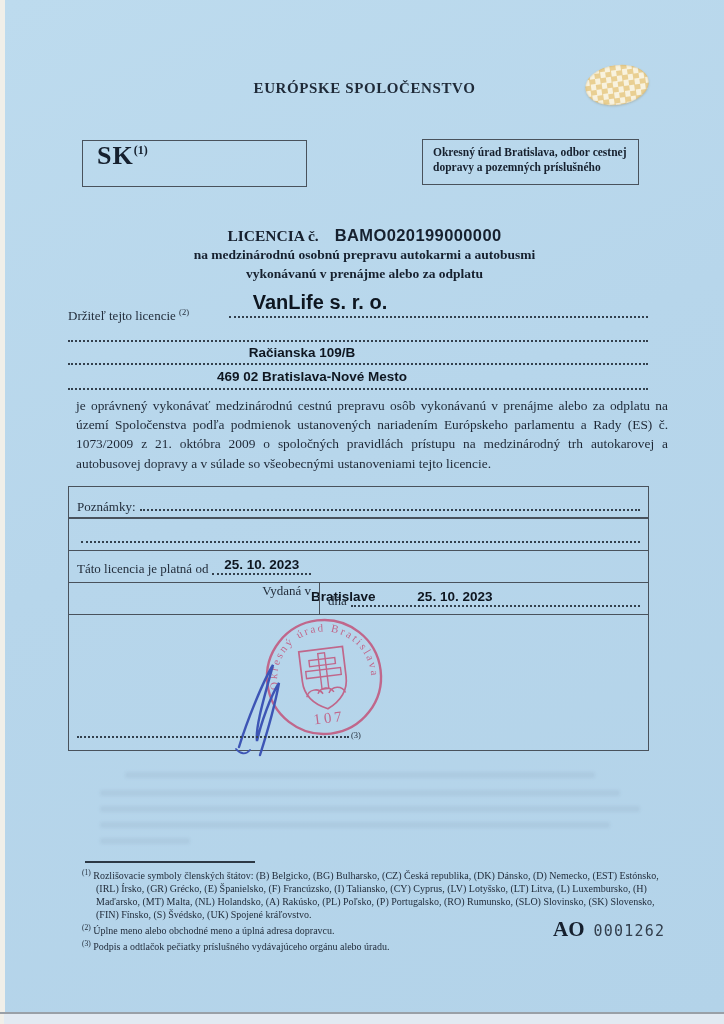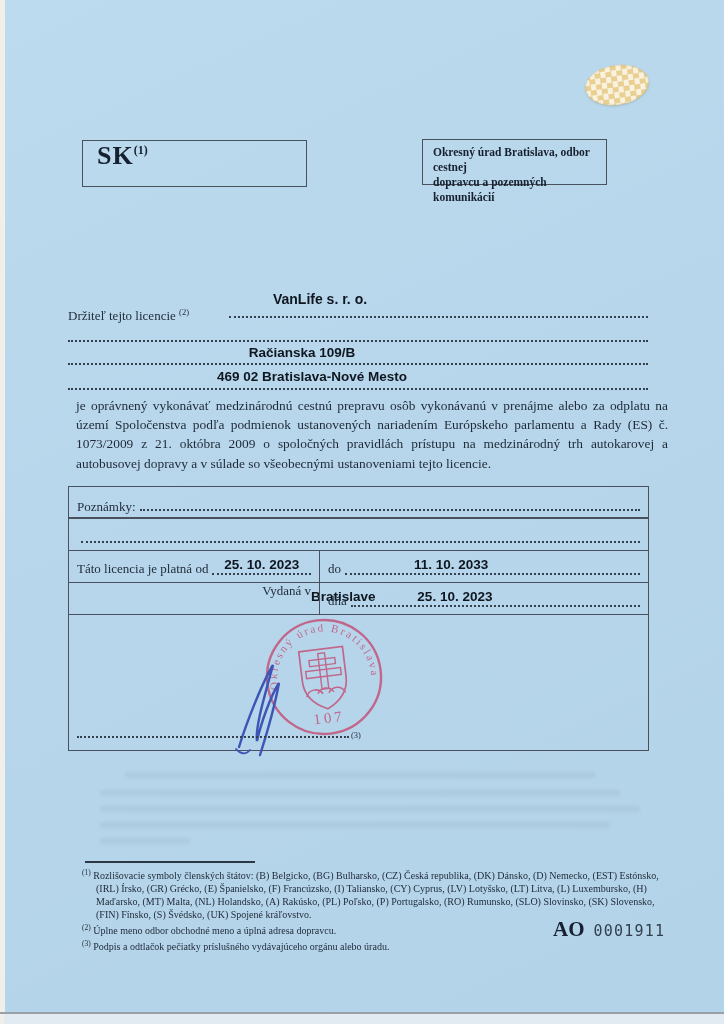--- a/index.html
+++ b/index.html
@@ -26,21 +26,21 @@
   .seal{left:580px;top:65px;width:64px;height:40px;border-radius:50%;
     background-color:#f8f2de;
     background-image:conic-gradient(#e9cf92 0 25%,#f8f2de 0 50%,#e9cf92 0 75%,#f8f2de 0);
     background-size:11px 11px;transform:rotate(-8deg);
     box-shadow:0 0 2px rgba(160,130,60,.5) inset,0 1px 2px rgba(120,100,50,.25);}
 
   .box{border:1.4px solid #49525c;}
   .sk-box{left:77px;top:140px;width:223px;height:45px;display:flex;align-items:flex-start;}
   .sk-code{font-weight:bold;font-size:26px;color:#16202e;margin-left:14px;letter-spacing:1px;}
   .sk-code sup{font-size:12px;letter-spacing:0;}
-  .auth-box{left:417px;top:139px;width:185px;height:46px;box-sizing:border-box;
+  .auth-box{left:417px;top:139px;width:217px;height:46px;box-sizing:border-box;
     padding:5px 10px 0 10px;font-weight:bold;font-size:11.5px;line-height:15px;color:#16202e;}
 
   
   .title-block{left:0;top:226px;width:719px;text-align:center;color:#16202e;}
   .t-line1{font-size:15.5px;font-weight:bold;}
   .t-num{font-family:"Liberation Sans","DejaVu Sans",sans-serif;font-size:16.5px;
     font-weight:bold;margin-left:16px;letter-spacing:.4px;}
   .t-sub{font-size:13.5px;font-weight:bold;line-height:19px;}
 
   
@@ -86,32 +86,40 @@
 <body>
 
 <div class="page">
 
   <div class="ghost" style="left:120px;top:772px;width:470px;height:6px;"></div>
   <div class="ghost" style="left:95px;top:790px;width:520px;height:6px;"></div>
   <div class="ghost" style="left:95px;top:806px;width:540px;height:6px;"></div>
   <div class="ghost" style="left:95px;top:822px;width:510px;height:6px;"></div>
   <div class="ghost" style="left:95px;top:838px;width:90px;height:6px;"></div>
 
+  <div class="abs hdr-title">EURÓPSKE SPOLOČENSTVO</div>
   <div class="abs seal"></div>
 
   <div class="abs box sk-box">
     <span class="sk-code"><span>SK</span><sup>(1)</sup></span>
   </div>
   <div class="abs box auth-box">
     <div>Okresný úrad Bratislava, odbor cestnej</div>
-    <div>dopravcu a pozemných komunikácií</div>
-  </div>
-
-
-  <div class="abs val" style="left:315px;top:291px;transform:translateX(-50%);font-size:14px;">VanLife s. r. o.</div>
+    <div>dopravy a pozemných príslušného</div>
+  </div>
+
+  <div class="abs title-block">
+    <div class="t-line1">
+      <span>LICENCIA č.</span><span class="t-num">BAMO020199000000</span>
+    </div>
+    <div class="t-sub">na medzinárodnú osobnú prepravu autokarmi a autobusmi</div>
+    <div class="t-sub">vykonávanú v prenájme alebo za odplatu</div>
+  </div>
+
+  <div class="abs val" style="left:315px;top:291px;transform:translateX(-50%);font-size:20px;">VanLife s. r. o.</div>
   <div class="abs holder-label">
     <span>Držiteľ tejto licencie</span> <sup>(2)</sup>
   </div>
   <div class="dotline" style="left:224px;top:316px;width:419px;"></div>
   <div class="dotline" style="left:63px;top:340px;width:580px;"></div>
   <div class="abs val" style="left:297px;top:345px;transform:translateX(-50%);">Račianska  109/B</div>
   <div class="dotline" style="left:63px;top:363px;width:580px;"></div>
   <div class="abs val" style="left:307px;top:369px;transform:translateX(-50%);">469 02 Bratislava-Nové Mesto</div>
   <div class="dotline" style="left:63px;top:388px;width:580px;"></div>
 
@@ -135,26 +143,20 @@
       </div>
         </div>
     </div>
 
     <div class="drow" style="height:33px;">
       <div class="cellflex">
         <div class="cell" style="width:250px;">
           <span class="lbl">Táto licencia je platná od</span>
           <span class="fill">
             <span class="val cval">25. 10. 2023</span>
-          </span>
-        </div>
-        <div class="cell vdiv" style="flex:1;">
-          <span class="lbl">do</span>
-          <span class="fill">
-            <span class="val cval shift">11. 10. 2033</span>
           </span>
         </div>
       </div>
     </div>
 
     <div class="drow" style="height:33px;">
       <div class="cellflex">
         <div class="cell" style="width:250px;flex-direction:column;">
           <span class="lbl">Vydaná v</span>
           <span class="fill">
@@ -198,25 +200,25 @@
       </svg>
 
       <div class="dotline" style="left:8px;bottom:12px;width:272px;"></div>
       <sup class="stamp-note">(3)</sup>
     </div>
   </div>
 
   <div class="abs fn-rule"></div>
   <div class="abs footnotes">
     <div class="fn"><sup>(1)</sup> <span>Rozlišovacie symboly členských štátov: (B) Belgicko, (BG) Bulharsko, (CZ) Česká republika, (DK) Dánsko, (D) Nemecko, (EST) Estónsko, (IRL) Írsko, (GR) Grécko, (E) Španielsko, (F) Francúzsko, (I) Taliansko, (CY) Cyprus, (LV) Lotyšsko, (LT) Litva, (L) Luxembursko, (H) Maďarsko, (MT) Malta, (NL) Holandsko, (A) Rakúsko, (PL) Poľsko, (P) Portugalsko, (RO) Rumunsko, (SLO) Slovinsko, (SK) Slovensko, (FIN) Fínsko, (S) Švédsko, (UK) Spojené kráľovstvo.</span></div>
-    <div class="fn"><sup>(2)</sup> <span>Úplne meno odbor obchodné meno a úplná adresa dopravcu.</span></div>
+    <div class="fn"><sup>(2)</sup> <span>Úplne meno alebo obchodné meno a úplná adresa dopravcu.</span></div>
     <div class="fn"><sup>(3)</sup> <span>Podpis a odtlačok pečiatky príslušného vydávajúceho orgánu alebo úradu.</span></div>
   </div>
 
   <div class="abs serial">
     <span class="pfx">AO</span>
-    <span class="num">0001911</span>
+    <span class="num">0001262</span>
   </div>
 
 </div>
 
 <div class="bottom-line"></div>
 <div class="bottom-strip"></div>
 
 </body></html>

